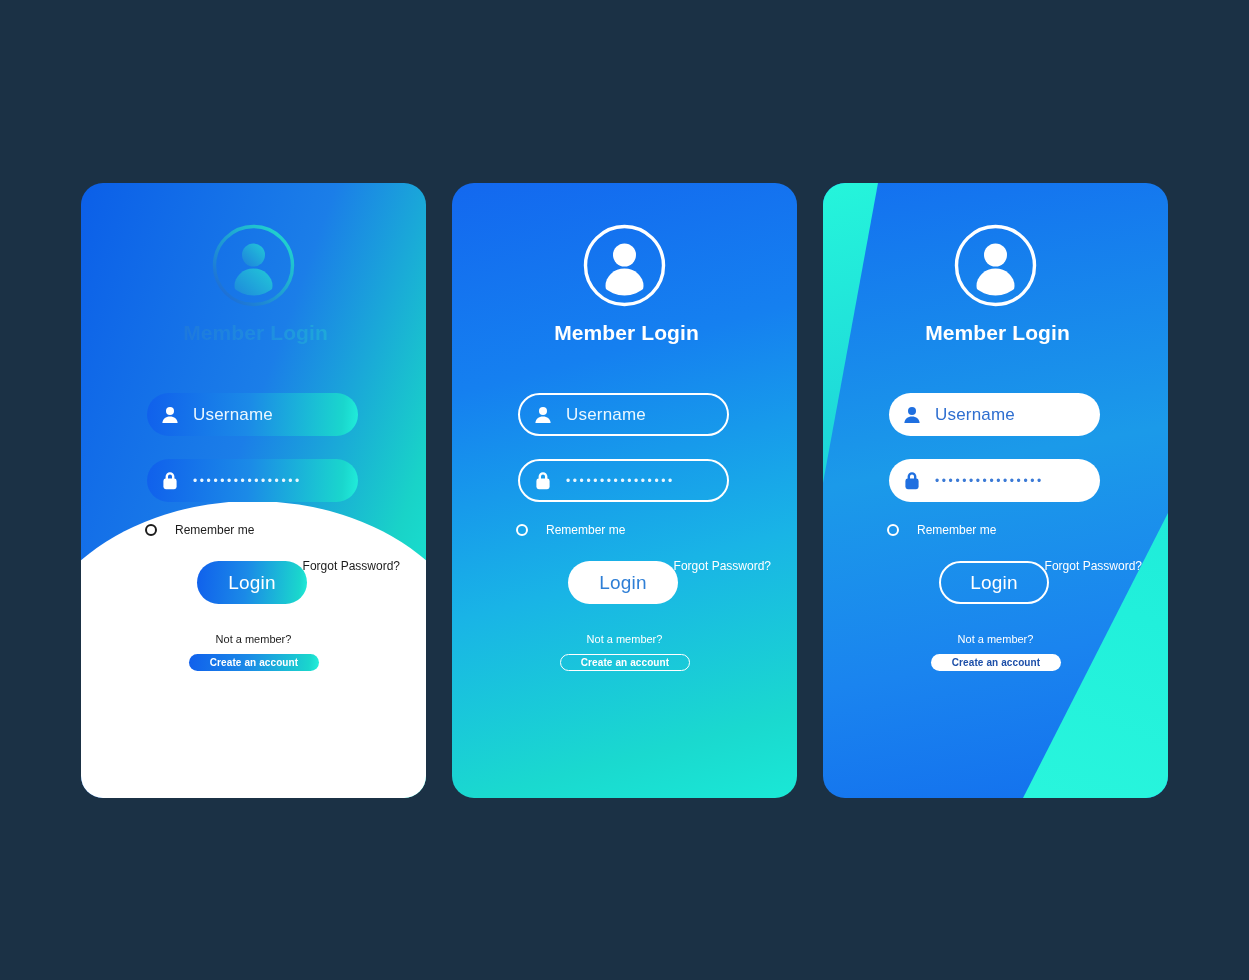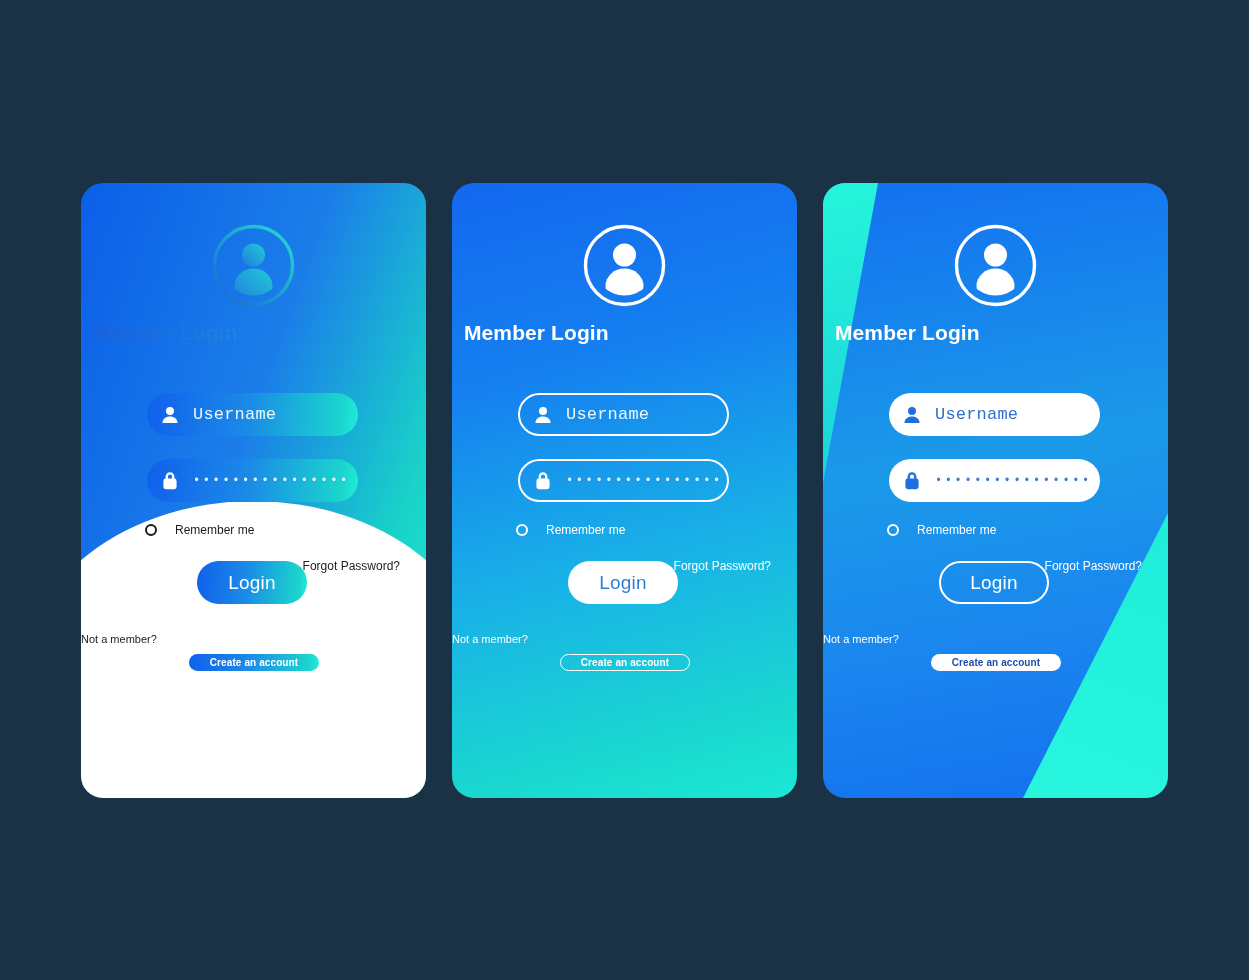--- a/index.html
+++ b/index.html
@@ -51,37 +51,36 @@
 
   
   .avatar{
     position:absolute;left:131px;top:41px;width:83px;height:83px;
     border-radius:50%;
   }
   .avatar svg{display:block;width:83px;height:83px;}
 
   
   .title{
-    position:absolute;left:12px;top:138px;width:345px;
-    text-align:left;font-size:21px;font-weight:bold;
+    position:absolute;left:2px;top:138px;width:345px;
+    text-align:center;font-size:21px;font-weight:bold;
     letter-spacing:.1px;
   }
   .title-grad{
     background:linear-gradient(90deg,#1d5fd8 0%,#1f8fe0 55%,#1fd9cc 100%);
     -webkit-background-clip:text;background-clip:text;color:transparent;
   }
   .title-white{color:#ffffff;}
 
   
   .field{
     position:absolute;left:66px;width:211px;height:43px;
     border-radius:22px;
     display:flex;align-items:center;
     box-sizing:border-box;
-    font-family:Liberation Mono, monospace;
   }
   .field.user{top:210px;}
   .field.pass{top:276px;}
 
   .f-grad{background:linear-gradient(95deg,#1060ec 0%,#1b8ae7 48%,#1ad6cd 92%,#21eedb 100%);}
   .f-outline{background:transparent;border:2px solid #ffffff;}
   .f-solid{background:#ffffff;}
 
   .f-icon{width:46px;display:flex;align-items:center;justify-content:center;flex:0 0 46px;}
   .f-icon svg{display:block;}
@@ -119,21 +118,21 @@
     display:flex;align-items:center;justify-content:center;
     font-size:19px;font-weight:normal;letter-spacing:.2px;
     box-sizing:border-box;
   }
   .lb-grad{background:linear-gradient(95deg,#1060ec 0%,#1b8ae7 45%,#1ad6cd 92%,#22eedc 100%);color:#ffffff;}
   .lb-white{background:#ffffff;color:#2f7fd6;}
   .lb-outline{background:transparent;border:2px solid #ffffff;color:#ffffff;}
 
   
   .notmember{
-    position:absolute;left:0;top:450px;width:345px;
+    position:absolute;left:0;top:450px;width:345px;text-align:center;
     font-size:11px;color:#1c1c1c;
   }
   .notmember.white{color:#ffffff;}
 
   .create-btn{
     position:absolute;left:108px;top:471px;width:130px;height:17px;
     border-radius:9px;
     display:flex;align-items:center;justify-content:center;
     font-size:10px;font-weight:bold;letter-spacing:.1px;
     box-sizing:border-box;

